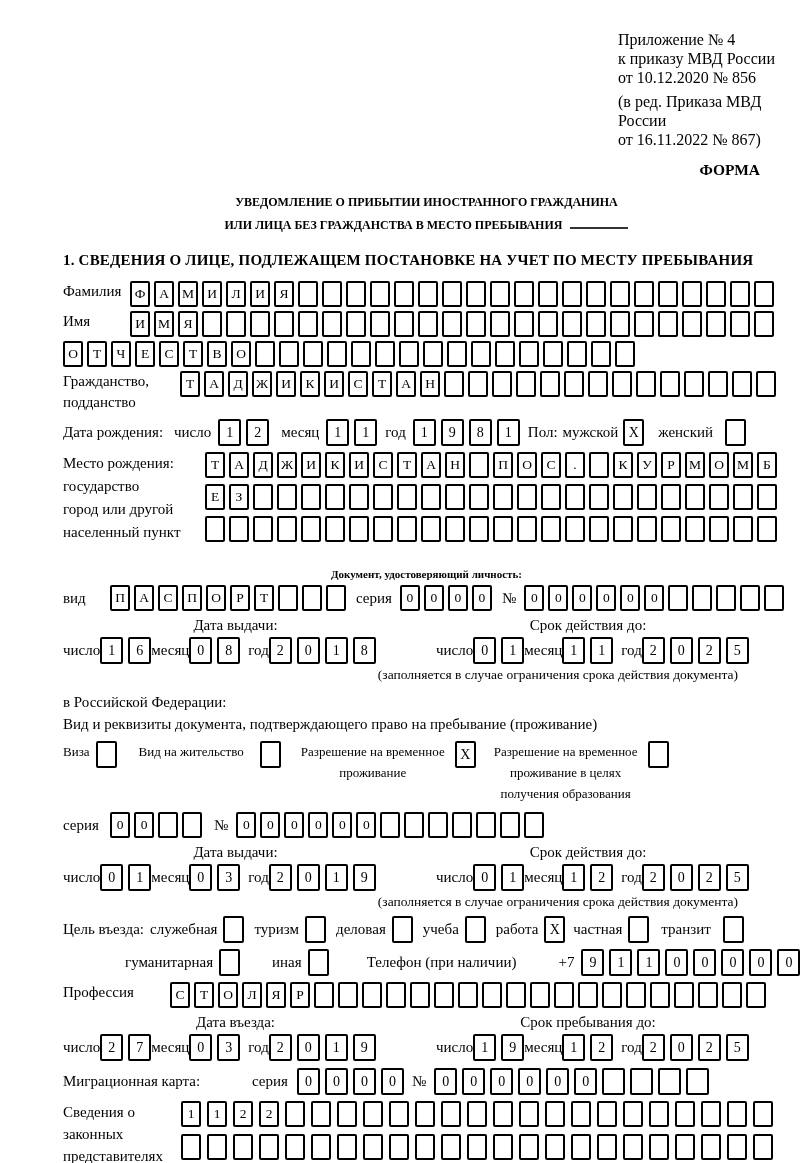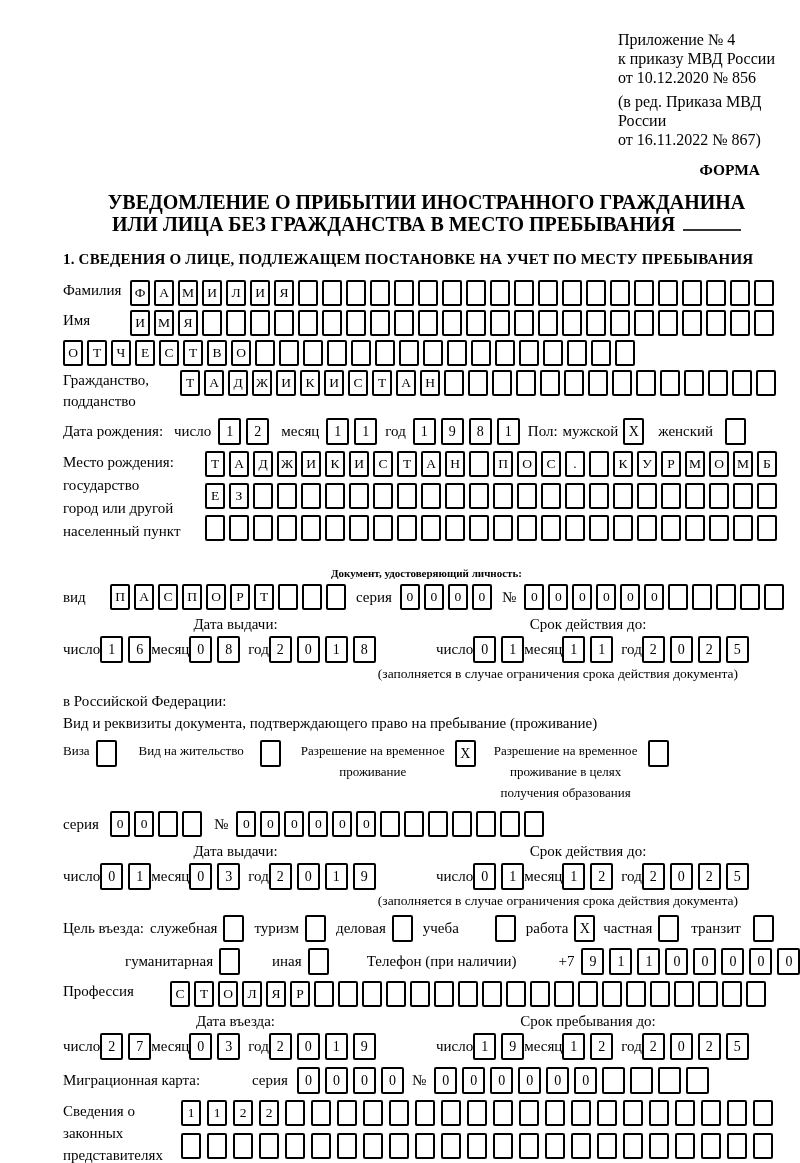--- a/index.html
+++ b/index.html
@@ -2,21 +2,21 @@
 <html><head>
 <meta charset="utf-8">
 <style>
   html,body{margin:0;padding:0;background:#fff;}
   body{width:800px;height:1163px;overflow:hidden;color:#000;
        font-family:"Liberation Serif","DejaVu Serif",serif;}
   .page{box-sizing:border-box;width:800px;height:1163px;padding:30px 10px 10px 63px;}
   .annex{margin-left:555px;font-size:16px;line-height:19px;}
   .annex .gap{height:5px;}
   .forma{text-align:right;padding-right:30px;font-weight:bold;font-size:15.5px;margin-top:12px;}
-  .title{text-align:center;font-weight:bold;font-size:20px;line-height:22px;margin-top:12px;}
+  .title{text-align:center;font-weight:bold;font-size:12px;line-height:22px;margin-top:12px;}
   .blank{display:inline-block;width:58px;border-bottom:2px solid #333;height:14px;margin-left:8px;}
   .sec{font-weight:bold;font-size:15px;margin-top:16px;letter-spacing:.2px;}
   .row{display:flex;align-items:flex-start;margin-top:4px;}
   .row.vc{align-items:center;}
   .lbl{font-size:15px;line-height:21px;flex:none;}
   .cells{display:flex;gap:4px;flex:none;}
   .cell{box-sizing:border-box;flex:none;width:20px;height:26px;border:2px solid #000;border-radius:2px;
         text-align:center;font-size:13.5px;line-height:22px;background:#fff;}
   .cells.date{gap:5px;}
   .cells.date .cell{width:23px;height:27px;font-size:14px;line-height:23px;}
@@ -531,21 +531,21 @@
         <span class="cells box">
           <span class="cell"></span>
         </span>
       </span>
     <span class="inopt" style="margin-left:10px;">
         <span class="t">деловая</span>
         <span class="cells box">
           <span class="cell"></span>
         </span>
       </span>
-    <span class="inopt" style="margin-left:10px;gap:30px;">
+    <span class="inopt" style="margin-left:10px;">
         <span class="t">учеба</span>
         <span class="cells box">
           <span class="cell"></span>
         </span>
       </span>
     <span class="inopt" style="margin-left:10px;">
         <span class="t">работа</span>
         <span class="cells box">
           <span class="cell">X</span>
         </span>

